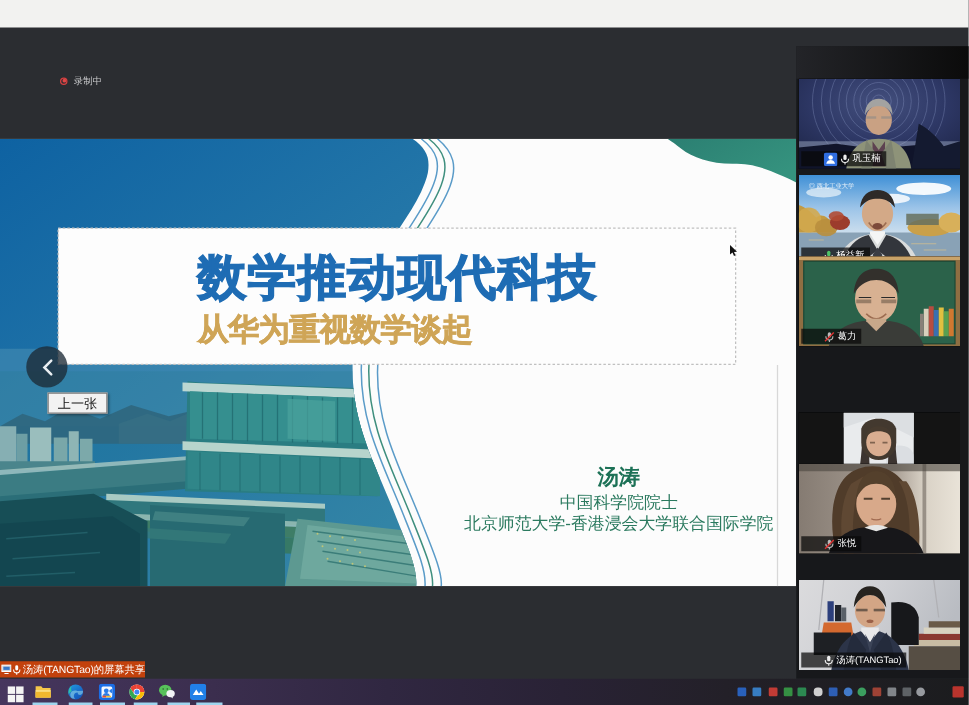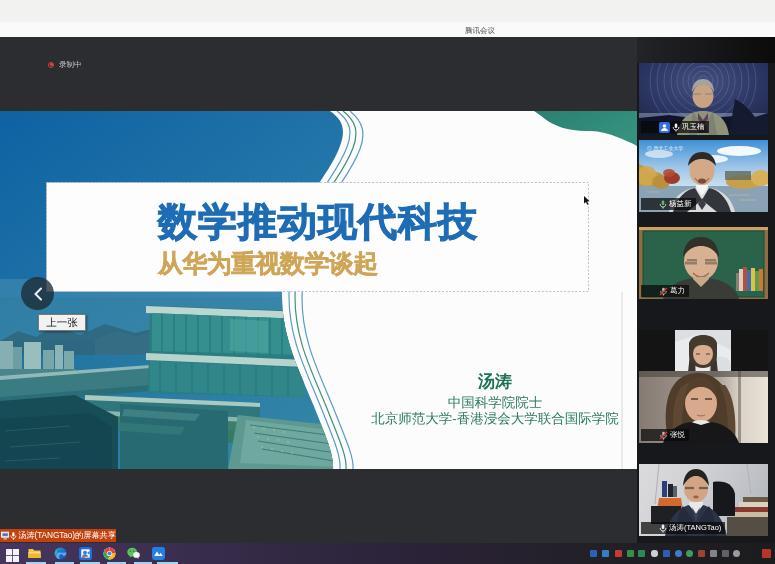--- a/index.html
+++ b/index.html
@@ -23,23 +23,20 @@
   .ticon{position:absolute;top:547px;width:13px;height:13px;}
   .uline{position:absolute;top:562px;height:1.6px;background:#9fd6ef;}
   .tray{position:absolute;top:550px;width:7px;height:7px;border-radius:1px;opacity:0.88;}
   #prevbtn{left:21px;top:277px;width:33px;height:33px;border-radius:50%;background:rgba(28,42,54,0.78);color:#e8eef2;display:flex;align-items:center;justify-content:center;font-size:15px;}
   #tooltip{left:38px;top:314px;width:46px;height:15px;background:#f2f2f2;border:1px solid #7a7a7a;box-shadow:1px 1px 2px rgba(0,0,0,0.4);font-size:10.5px;color:#111;display:flex;align-items:center;justify-content:center;font-family:Liberation Mono, monospace;}
 </style>
 </head>
 <body>
 <div id="screen">
   <div id="bar1" class="abs"></div>
-  <div id="bar2" class="abs">
-      <span>腾讯会议</span>
-    </div>
   <div id="rec" class="abs"><span id="recdot"></span>录制中</div>
 
   <svg id="slide" class="abs" width="637" height="358" viewBox="0 0 637 358">
     <defs>
       <linearGradient id="gblue" x1="0" y1="0" x2="0.7" y2="1">
         <stop offset="0" stop-color="#0e62a2"></stop>
         <stop offset="0.55" stop-color="#2376a8"></stop>
         <stop offset="1" stop-color="#3787ae"></stop>
       </linearGradient>
       <linearGradient id="ggreen" x1="0" y1="0" x2="1" y2="0.6">
@@ -272,21 +269,21 @@
     <div class="nlabel">
       <svg width="8" height="9" viewBox="0 0 8 9">
           <rect x="2.7" y="0.5" width="2.6" height="4.5" rx="1.3" fill="#4ec368"></rect>
           <path d="M1.2,4 C1.2,6 2.4,7 4,7 C5.6,7 6.8,6 6.8,4" fill="none" stroke="#ddd" stroke-width="0.9"></path>
           <line x1="4" y1="7" x2="4" y2="8.6" stroke="#ddd" stroke-width="0.9"></line>
         </svg>
       <span>杨益新</span>
     </div>
   </div>
 
-  <div class="tile" style="top:227px;">
+  <div class="tile" style="top:205px;">
     <svg width="129" height="72" viewBox="0 0 129 72">
       <rect width="129" height="72" fill="#8f6e42"></rect>
       <rect x="0" y="0" width="129" height="3" fill="#c8a268"></rect>
       <rect x="4" y="4" width="121" height="66" fill="#2b624a"></rect>
       <rect x="4" y="4" width="121" height="66" fill="none" stroke="#1d4836" stroke-width="1"></rect>
 
       <g>
         <rect x="100" y="42" width="4" height="22" fill="#d8d0bc"></rect>
         <rect x="104" y="40" width="4" height="24" fill="#b84c40"></rect>
         <rect x="108" y="43" width="4" height="21" fill="#3a6fb0"></rect>

